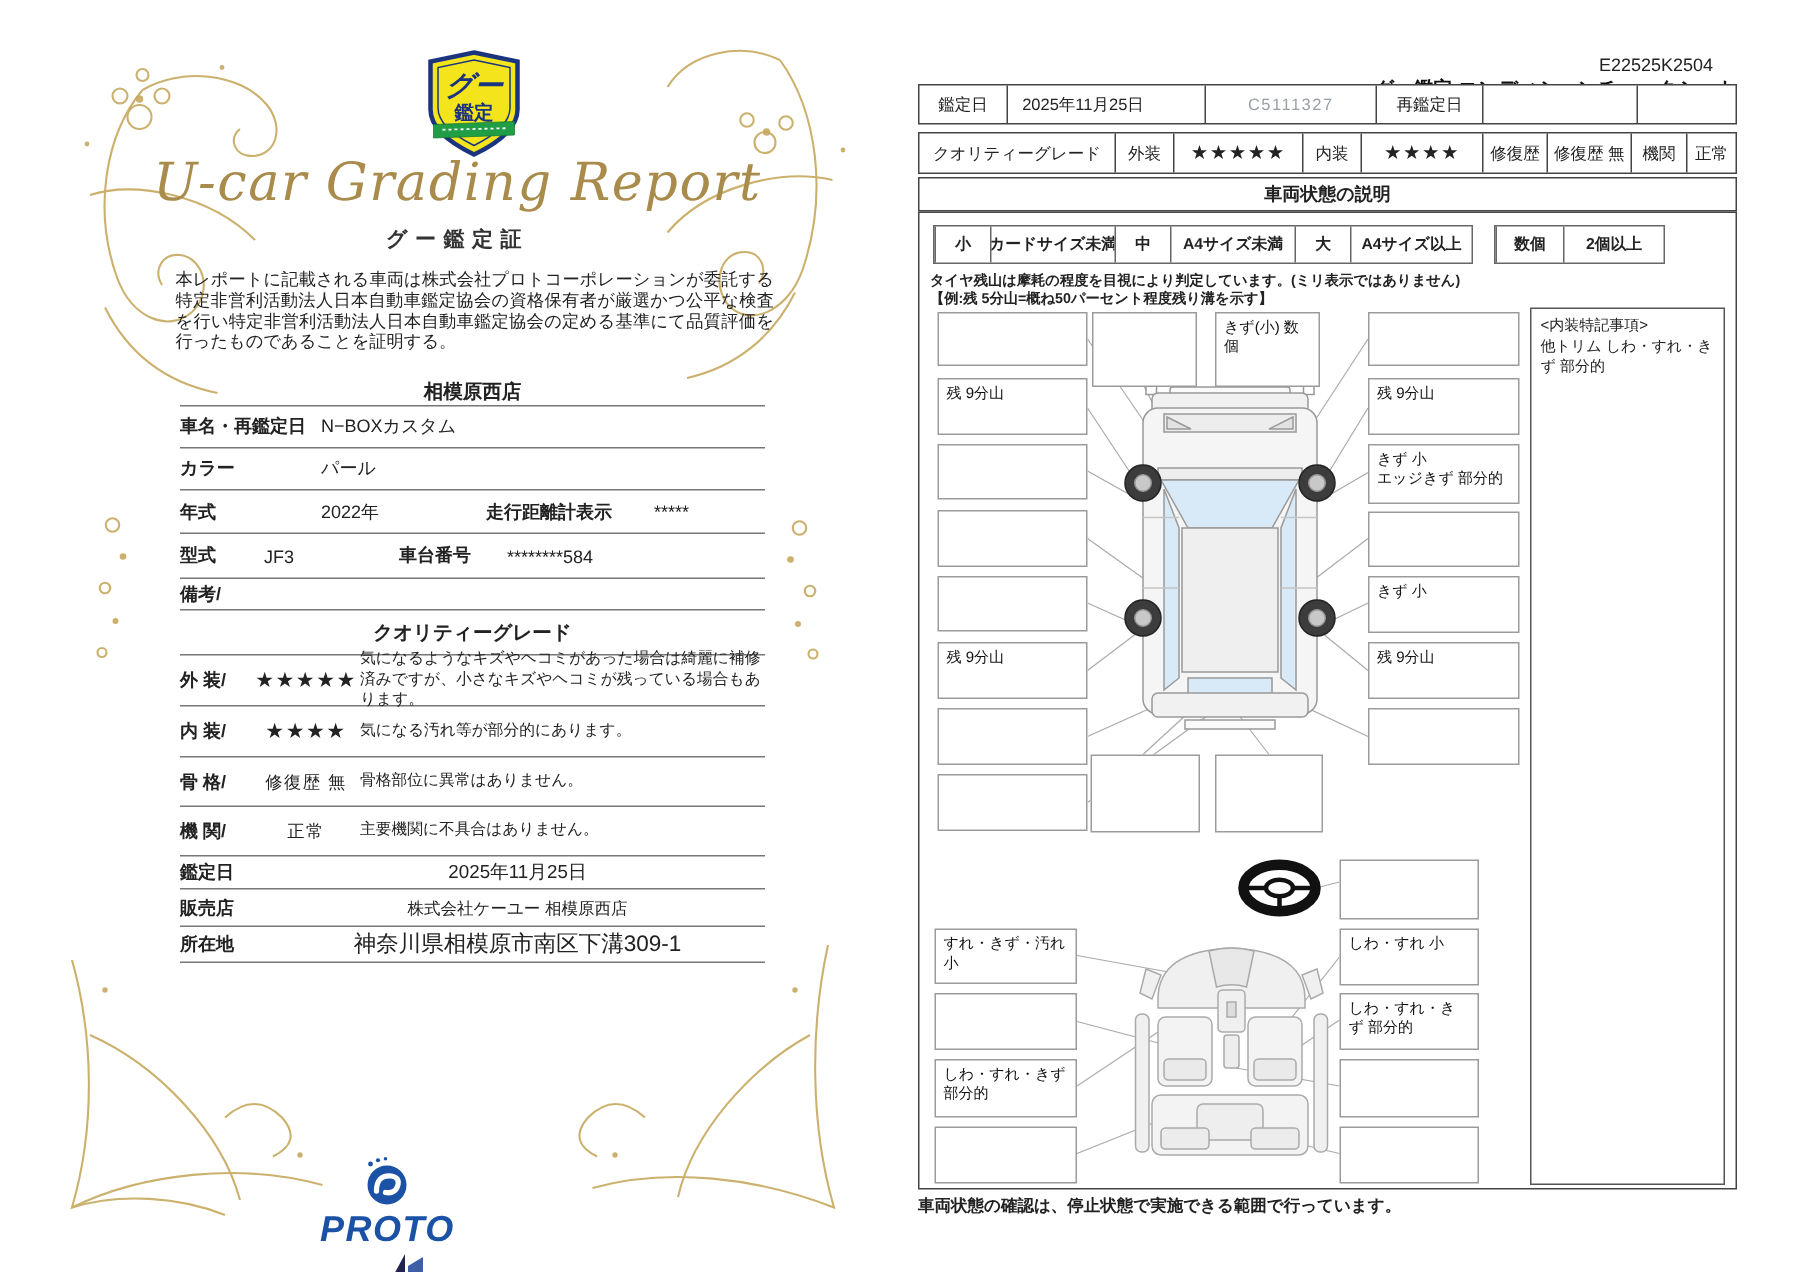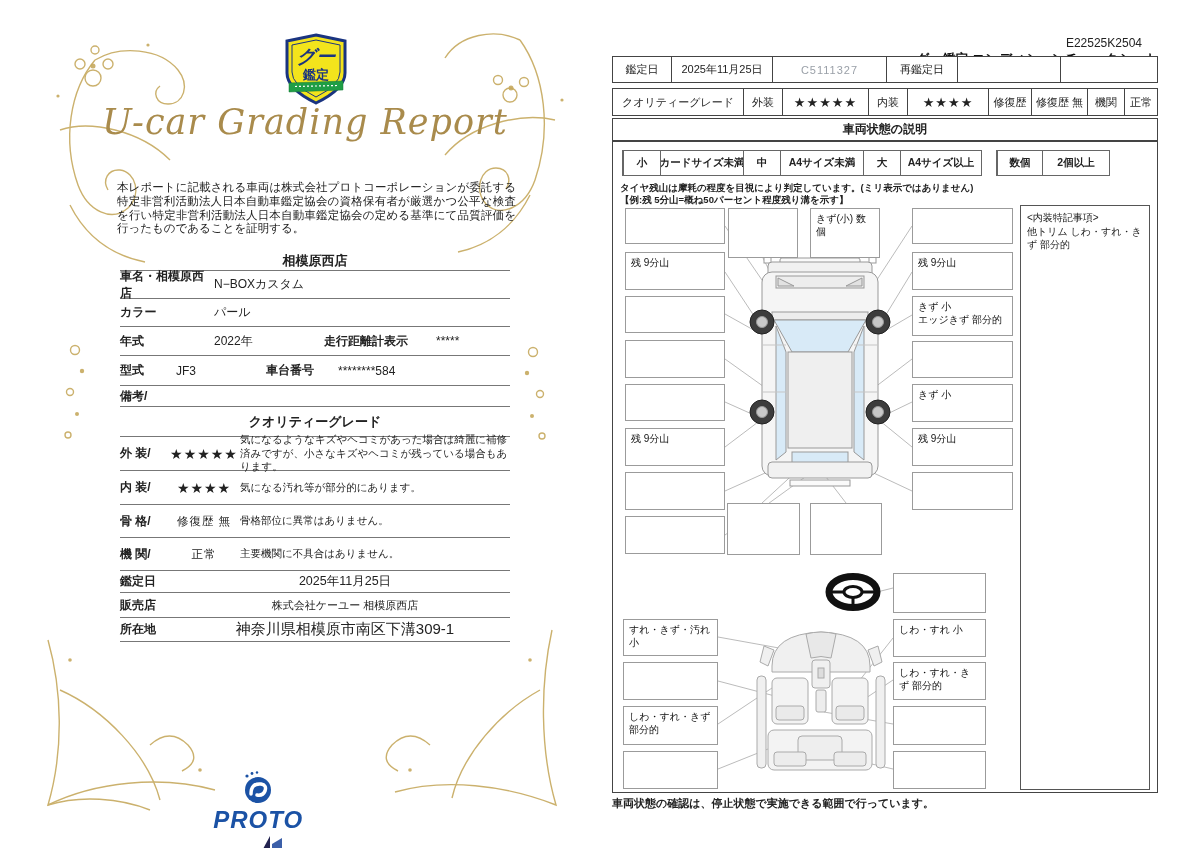--- a/index.html
+++ b/index.html
@@ -37,21 +37,21 @@
 
   
   .cs-title{position:absolute;left:612px;top:34px;width:546px;text-align:right;
     font-size:13px;font-weight:bold;color:#111;margin-top:16px;}
   .cs-no{position:absolute;left:1024px;top:36px;width:118px;text-align:right;font-size:12px;color:#222;}
   .cs-table{position:absolute;display:flex;border:1px solid #444;background:#fff;}
   .cs-cell{display:flex;align-items:center;justify-content:center;border-left:1px solid #444;
     font-size:11px;white-space:nowrap;overflow:hidden;}
   .cs-cell:first-child{border-left:none;}
   .cs-stars{font-size:13px;font-weight:bold;letter-spacing:1px;}
-  .cs-ref{color:#9aa0a8;letter-spacing:1px;}
+  .cs-ref{color:#9aa0a8;letter-spacing:1px;margin-left:31px;}
   .sec-head{position:absolute;left:612px;top:118px;width:544px;height:21px;border:1px solid #444;
     display:flex;align-items:center;justify-content:center;font-size:12px;font-weight:bold;}
   .sec-body{position:absolute;left:612px;top:141px;width:544px;height:650px;border:1px solid #444;}
   .legend{position:absolute;display:flex;border:1px solid #666;background:#fff;height:24px;}
   .legend .cs-cell{font-size:10.5px;font-weight:bold;border-left:1px solid #666;}
   .tire-note{position:absolute;left:620px;top:182px;width:420px;font-size:9.5px;font-weight:bold;line-height:1.25;}
   .callout{position:absolute;border:1px solid #9b9b9b;background:#fff;font-size:10px;
     line-height:1.3;padding:3px 5px;white-space:pre-line;color:#111;box-sizing:border-box;}
   .int-panel{position:absolute;left:1020px;top:205px;width:130px;height:585px;border:1px solid #555;
     box-sizing:border-box;padding:5px 6px;font-size:10px;line-height:1.35;}
@@ -113,28 +113,29 @@
   <svg class="abs" style="left:283px;top:33px;" width="66" height="72" viewBox="0 0 66 72">
     <path d="M33,2 L62,8 L62,40 Q62,56 33,70 Q4,56 4,40 L4,8 Z" fill="#f3e41c" stroke="#1a3480" stroke-width="3"></path>
     <path d="M33,7 L57,12 L57,39 Q57,52 33,64 Q9,52 9,39 L9,12 Z" fill="none" stroke="#1a3480" stroke-width="1"></path>
     <text x="33" y="30" text-anchor="middle" font-size="19" font-weight="bold" font-style="italic" fill="#1a3480">グー</text>
     <text x="33" y="46" text-anchor="middle" font-size="13" font-weight="bold" fill="#1a3480">鑑定</text>
     <polygon points="6,50 60,48 60,57 6,59" fill="#1f9e46" stroke="#157a36" stroke-width="0.5"></polygon>
     <line x1="12" y1="53.5" x2="54" y2="52.5" stroke="#ffffff" stroke-width="1.2" stroke-dasharray="2 2"></line>
   </svg>
 
   <div class="cert-title">U-car Grading Report</div>
+  <div class="cert-sub">グー鑑定証</div>
   <div class="cert-intro">本レポートに記載される車両は株式会社プロトコーポレーションが委託する特定非営利活動法人日本自動車鑑定協会の資格保有者が厳選かつ公平な検査を行い特定非営利活動法人日本自動車鑑定協会の定める基準にて品質評価を行ったものであることを証明する。</div>
 
   <div class="ltable">
     <div class="lrow lhead" style="height:18px">
         <span>相模原西店</span>
       </div>
     <div class="lrow" style="height:27px">
-      <span class="llab" style="width:94px">車名・相模原西店</span>
+      <span class="llab" style="width:94px">車名・再鑑定日</span>
       <span class="lval">N−BOXカスタム</span>
     </div>
     <div class="lrow" style="height:27px">
       <span class="llab" style="width:94px">カラー</span>
       <span class="lval">パール</span>
     </div>
     <div class="lrow" style="height:28px">
       <span class="llab" style="width:94px">年式</span>
       <span class="lval" style="width:110px">2022年</span>
       <span class="llab" style="width:112px">走行距離計表示</span>

